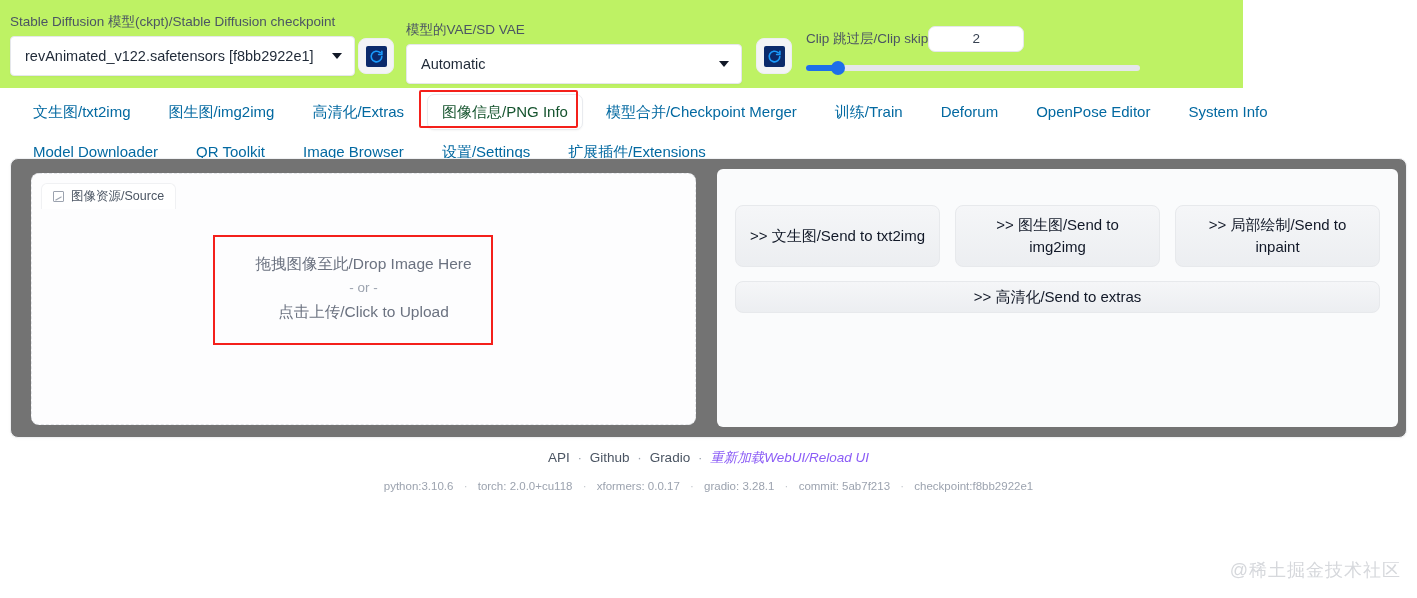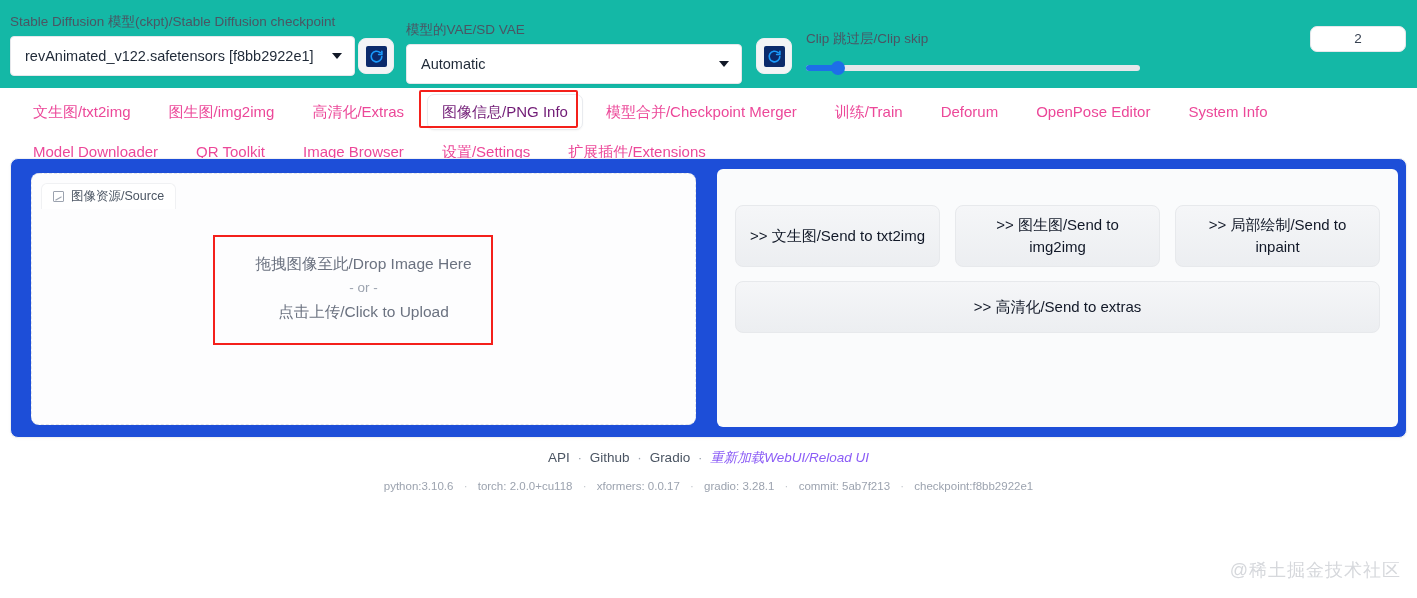--- a/index.html
+++ b/index.html
@@ -7,22 +7,22 @@
     margin: 0; padding: 0;
     width: 1417px; height: 598px;
     background: #ffffff;
     font-family: "Liberation Sans", "DejaVu Sans", sans-serif;
     overflow: hidden;
   }
   .page { position: relative; width: 1417px; height: 598px; background: #fff; }
 
   
   .topbar {
-    position: absolute; left: 0; top: 0; width: 1417px; height: 88px;
-    background: #14b8a6;
+    position: absolute; left: 0; top: 0; width: 1243px; height: 88px;
+    background: #bef264;
     padding-left: 20px;
   }
   .field-label {
     font-size: 13.5px; color: #4b5563; line-height: 16px;
     white-space: nowrap;
   }
   .ckpt-group { position: absolute; left: 10px; top: 14px; width: 345px; }
   .vae-group { position: absolute; left: 406px; top: 22px; width: 336px; }
 
   .select-box {
@@ -51,21 +51,21 @@
   }
   .refresh-btn.ckpt { left: 358px; top: 38px; }
   .refresh-btn.vae { left: 756px; top: 38px; }
   .refresh-glyph {
     width: 21px; height: 21px; background: #0b2a6b; border-radius: 2px;
     display: flex; align-items: center; justify-content: center;
   }
 
   
   .clip-group { position: absolute; left: 806px; top: 26px; width: 600px; }
-  .clip-row { display: flex; align-items: center; justify-content: space-between; }
+  .clip-row { display: flex; align-items: center; }
   .clip-label { font-size: 13.5px; color: #4b5563; }
   .clip-number {
     width: 96px; height: 26px;
     border: 1px solid #e5e7eb; border-radius: 7px;
     background: #fff; font-size: 13.5px; color: #374151;
     text-align: center; line-height: 24px;
   }
   .slider-wrap {
     margin-top: 13px; position: relative;
     width: 334px; height: 6px;
@@ -91,40 +91,40 @@
   .tabs-row {
     display: flex; flex-wrap: wrap; align-items: center;
     padding-left: 14px; column-gap: 0px;
   }
   .tab {
     font-size: 15px; color: #9ca3af;
     padding: 7px 14px; margin: 2px 4px;
     border: 1px solid transparent; border-radius: 7px;
     white-space: nowrap; line-height: 20px;
   }
-  .tab .cn { color: #ec4899; }
+  .tab .cn { color: #0369a1; }
   .tab.active {
     color: #374151; background: #fff;
     border: 1px solid #e9ebef;
     box-shadow: 0 1px 2px rgba(0,0,0,0.04);
   }
-  .tab.active .cn { color: #701a75; }
+  .tab.active .cn { color: #14532d; }
   
   .anno-tab {
     position: absolute; left: 419px; top: 90px;
     width: 159px; height: 38px;
     border: 2px solid #f4201b; border-radius: 2px;
     pointer-events: none;
   }
 
   
   .main-container {
     position: absolute; left: 10px; top: 158px;
     width: 1397px; height: 280px;
-    background: #1d4ed8;
+    background: #737373;
     border: 1px solid #f0f1f3;
     border-radius: 8px;
     box-shadow: 0 1px 3px rgba(0,0,0,0.03);
     padding-left: 46px;
   }
 
   .left-panel {
     position: absolute; left: 20px; top: 14px;
     width: 665px; height: 252px;
     border: 1px dashed #e3e5e9;
@@ -181,21 +181,21 @@
     background: linear-gradient(180deg, #f5f6f8 0%, #eceef1 100%);
     border: 1px solid #e7e9ec;
     border-radius: 8px;
     display: flex; align-items: center; justify-content: center;
     text-align: center;
     font-size: 15px; color: #374151; line-height: 22px;
     padding: 0 10px;
   }
   .send-btn .cn { color: #111827; }
   .btn-wide {
-    margin: 14px 18px 0 18px; height: 52px;
+    margin: 14px 18px 0 18px; height: 32px;
     background: linear-gradient(180deg, #f5f6f8 0%, #eceef1 100%);
     border: 1px solid #e7e9ec; border-radius: 8px;
     display: flex; align-items: center; justify-content: center;
     font-size: 15px; color: #374151;
   }
   .btn-wide .cn { color: #111827; }
 
   
   .footer {
     position: absolute; left: 0; top: 448px; width: 1417px;

